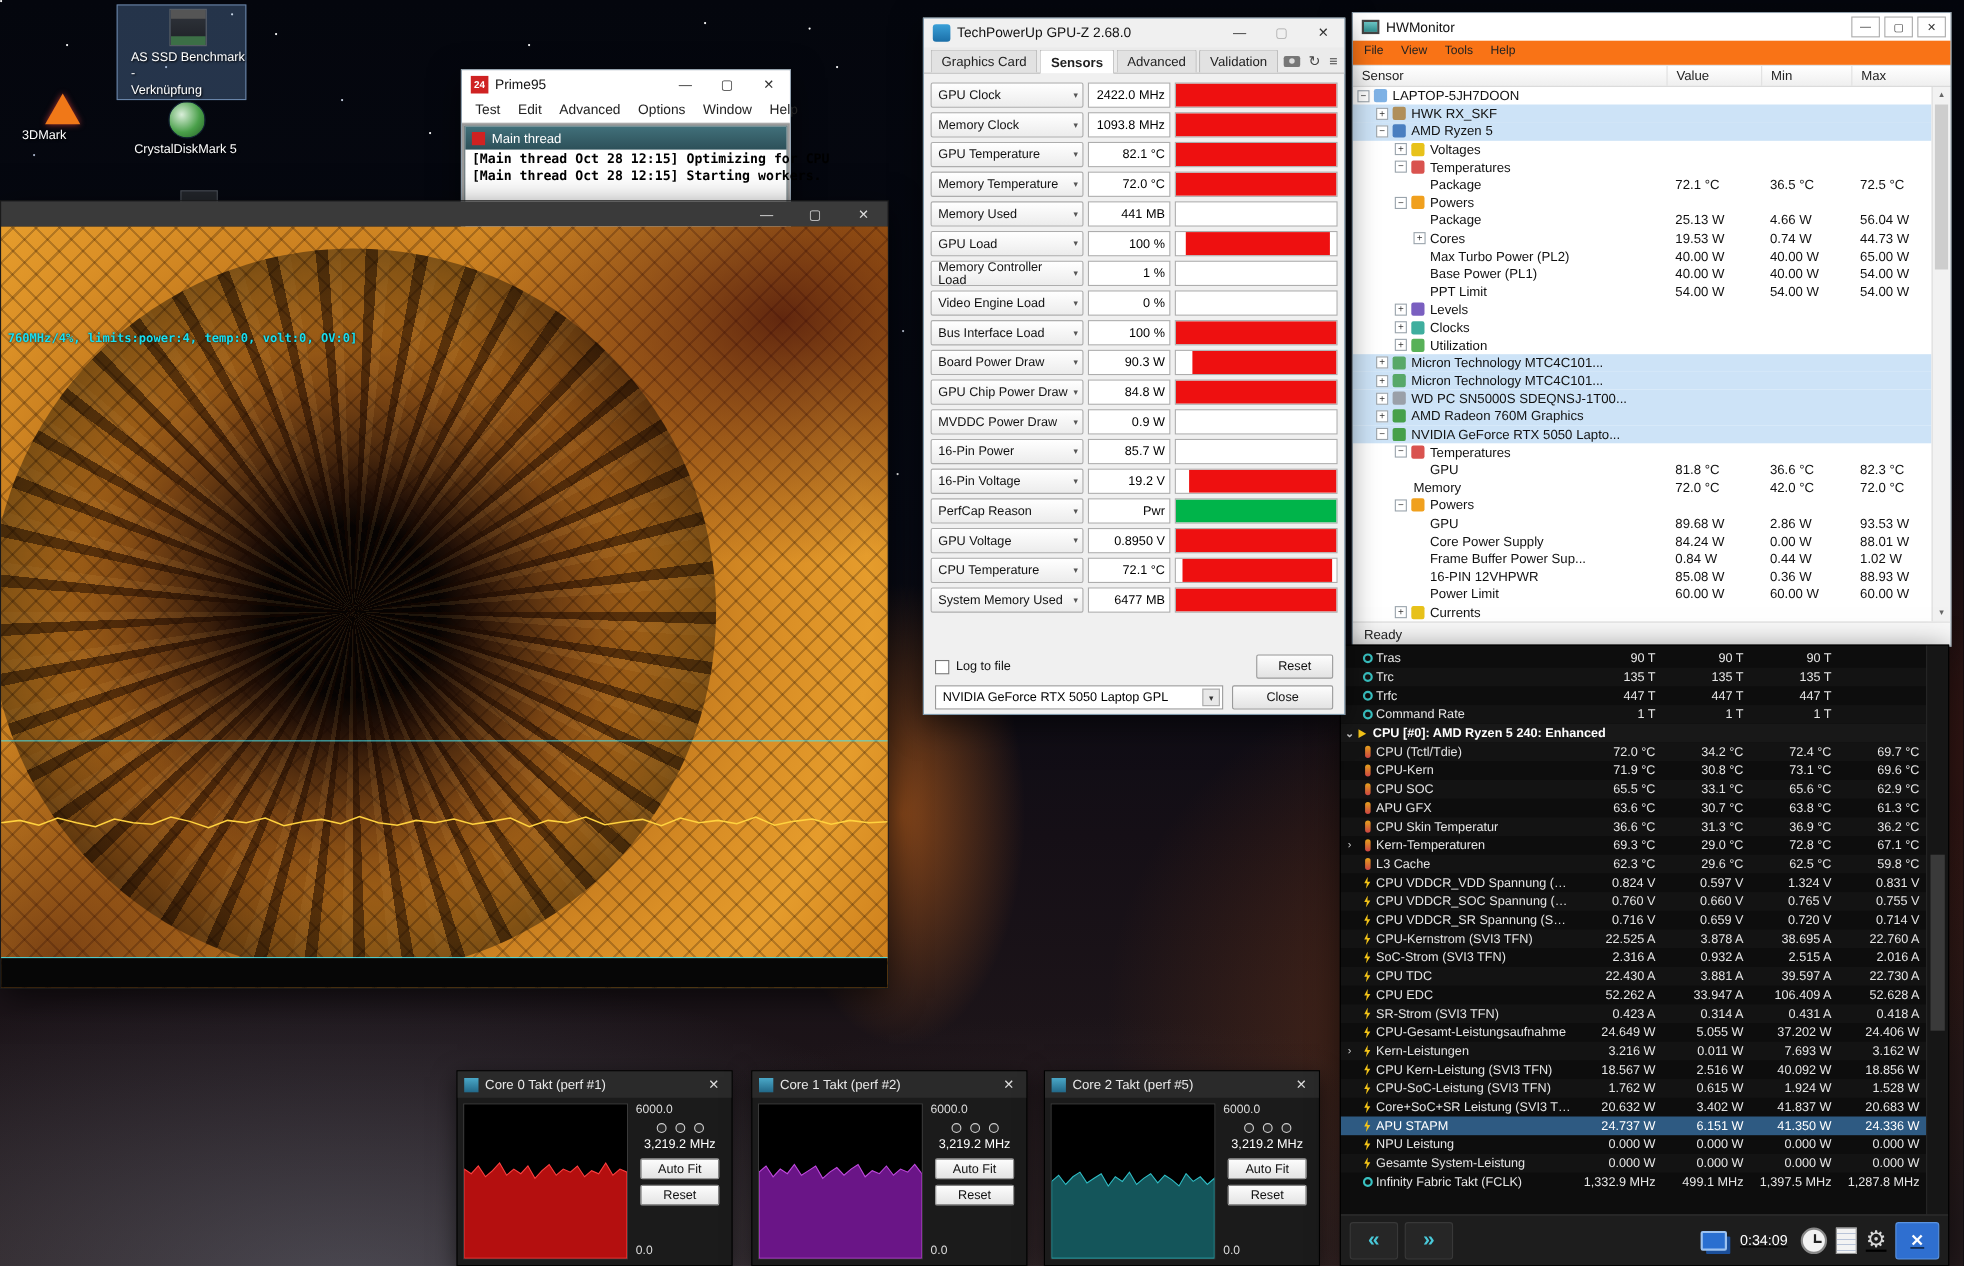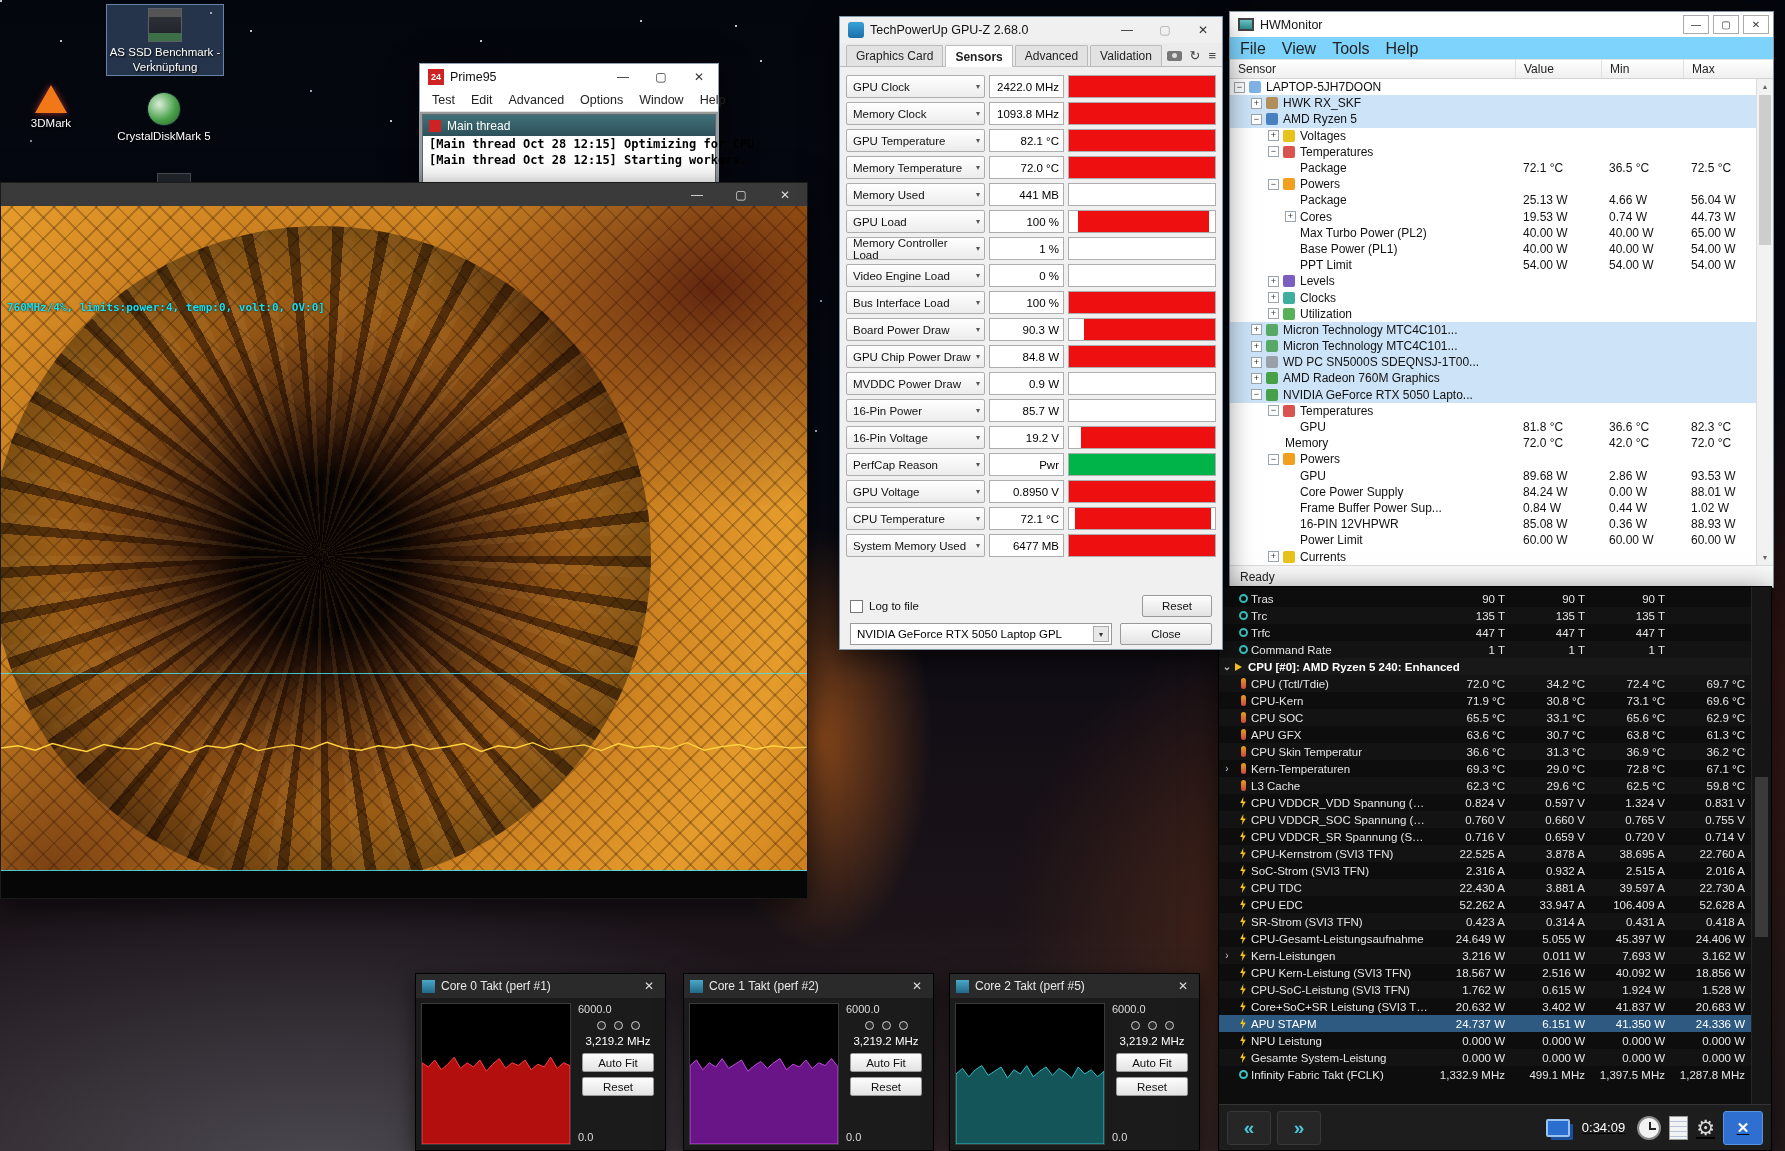--- a/index.html
+++ b/index.html
@@ -12,21 +12,21 @@
       radial-gradient(640px 520px at 80% 80%, rgba(190,85,25,0.42), transparent 66%),
       radial-gradient(520px 420px at 95% 58%, rgba(120,40,15,0.4), transparent 72%),
       linear-gradient(180deg,#04060d 0%,#070a14 42%,#150f16 66%,#241a1c 100%);}
   #stars{position:absolute;width:2px;height:2px;background:#fff;left:0;top:0;border-radius:50%;
     box-shadow:250px 30px #fff,310px 90px #cdd6e8,480px 40px #fff,560px 110px #aab6cc,640px 20px #fff,
     700px 140px #cdd6e8,760px 60px #fff,820px 300px #cdd6e8,815px 430px #fff,792px 520px #b8c2d6,
     60px 40px #fff,150px 60px #cdd6e8,390px 120px #fff,30px 140px #aab6cc,210px 12px #fff,
     585px 75px #cdd6e8,735px 25px #fff,665px 95px #aab6cc;}
   .win{position:absolute;box-shadow:0 8px 28px rgba(0,0,0,.6);}
   
-  .dicon{position:absolute;text-align:center;padding-top:3px;cursor:default;}
+  .dicon{position:absolute;padding-top:3px;cursor:default;padding-left:12px;}
   .dicon.selected{background:rgba(100,140,190,0.35);border:1px solid rgba(150,185,230,0.6);}
   .dicon-label{font-size:11.5px;color:#fff;text-shadow:1px 1px 2px #000;line-height:1.3;}
   .dicon-img{margin:0 auto 3px;}
   .img-as-ssd{width:34px;height:34px;background:linear-gradient(#31353c,#1d2026);border:1px solid #5a6068;
     box-shadow:inset 0 -8px 0 #3c6f46, inset 0 8px 0 #555;}
   .img-3dmark{width:0;height:0;border-left:16px solid transparent;border-right:16px solid transparent;border-bottom:28px solid #f07818;filter:drop-shadow(0 0 3px #a33);}
   .img-crystaldiskmark{width:34px;height:34px;border-radius:50%;background:radial-gradient(circle at 35% 35%,#d9eed9,#4aa04a 55%,#235c23);border:1px solid #123;}
   .img-partial{width:34px;height:30px;background:#23262b;border:1px solid #4a4f57;}
   
   .prime95{left:419px;top:63px;width:300px;height:200px;background:#f0f0f0;border:1px solid #8fa0ae;z-index:2;}
@@ -84,21 +84,21 @@
   .gz-reset{margin-left:auto;width:70px;height:22px;}
   .gz-devrow{position:absolute;left:10px;right:10px;top:606px;display:flex;gap:8px;}
   .gz-select{flex:1;height:22px;background:#fff;border:1px solid #999;font-size:11.5px;display:flex;align-items:center;padding:0 2px 0 6px;justify-content:space-between;color:#000;}
   .gz-sel-arrow{width:16px;height:16px;background:#e8e8e8;border:1px solid #aaa;display:flex;align-items:center;justify-content:center;font-size:8px;color:#333;}
   .gz-close{width:92px;height:22px;}
   
   .hwm{left:1229px;top:11px;width:545px;height:577px;background:#fff;border:1px solid #8899a6;z-index:5;}
   .hwm-titlebar{height:25px;display:flex;align-items:center;gap:6px;padding-left:8px;font-size:12.5px;background:#fff;color:#111;}
   .hwm-title-icon{width:16px;height:13px;background:linear-gradient(#6cc5c5,#2d8b8b);border:2px solid #444;flex:none;}
   .hwm-wbtn{width:26px;height:19px;border:1px solid #aaa;margin-right:4px;display:flex;align-items:center;justify-content:center;font-size:10px;color:#333;background:#fff;}
-  .hwm-menu{height:22px;display:flex;font-size:16px;padding-left:2px;background:#7dd3fc;color:#222;}
+  .hwm-menu{height:22px;display:flex;font-size:11px;padding-left:2px;background:#f97316;color:#222;}
   .hwm-header{height:20px;display:flex;background:linear-gradient(#ffffff,#efefef);border-top:1px solid #e4e4e4;border-bottom:1px solid #d3d3d3;font-size:12px;color:#222;}
   .hwm-hcell{padding:2px 8px;border-right:1px solid #e0e0e0;white-space:nowrap;}
   .hwm-hcell:nth-child(1){width:286px;} .hwm-hcell:nth-child(2){width:86px;} .hwm-hcell:nth-child(3){width:82px;} .hwm-hcell:nth-child(4){width:74px;border-right:none;}
   .hwm-body{position:absolute;top:67px;bottom:22px;left:0;right:17px;overflow:hidden;background:#fff;}
   .hwm-row{display:flex;height:16.2px;align-items:center;font-size:12px;color:#111;}
   .hwm-row.hl{background:#cde3f7;}
   .hwm-cell-label{width:286px;display:flex;align-items:center;overflow:hidden;white-space:nowrap;}
   .hwm-expand{width:11px;height:11px;border:1px solid #9aa4ac;display:inline-flex;align-items:center;justify-content:center;font-size:9px;line-height:1;margin-right:4px;background:#fff;color:#333;flex:none;}
   .hwm-expand.none{border:none;background:transparent;}
   .hwm-ic{width:12px;height:12px;border-radius:2px;margin-right:5px;flex:none;}
@@ -984,21 +984,21 @@
           <span class="hwi-val">0.418 A</span>
         </div>
         <div class="hwi-row">
           <span class="hwi-chev"></span>
           <span class="hwi-ic">
             <span class="bolt"></span>
           </span>
           <span class="hwi-label">CPU-Gesamt-Leistungsaufnahme</span>
           <span class="hwi-val">24.649 W</span>
           <span class="hwi-val">5.055 W</span>
-          <span class="hwi-val">45.397 W</span>
+          <span class="hwi-val">37.202 W</span>
           <span class="hwi-val">24.406 W</span>
         </div>
         <div class="hwi-row">
           <span class="hwi-chev">›</span>
           <span class="hwi-ic">
             <span class="bolt"></span>
           </span>
           <span class="hwi-label">Kern-Leistungen</span>
           <span class="hwi-val">3.216 W</span>
           <span class="hwi-val">0.011 W</span>

